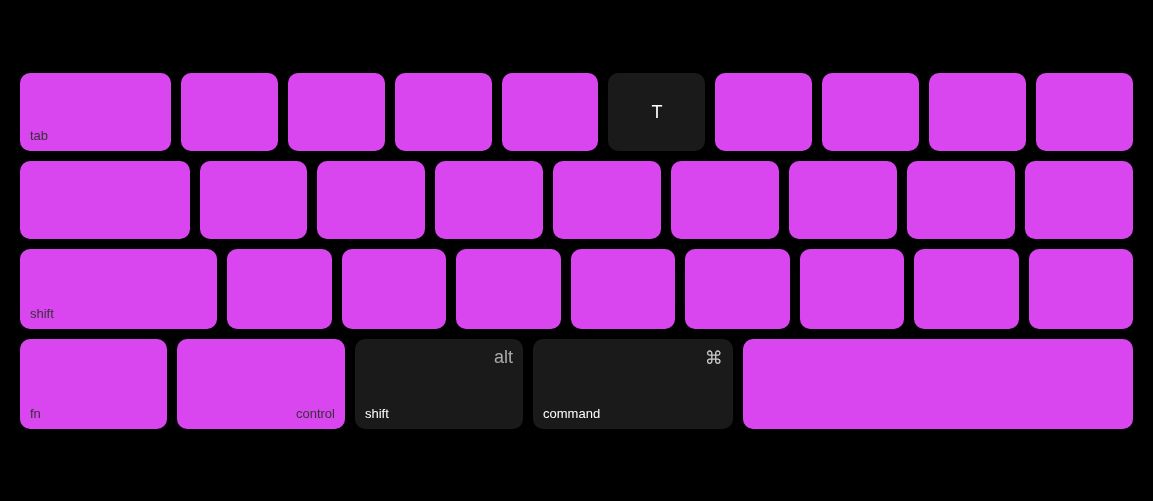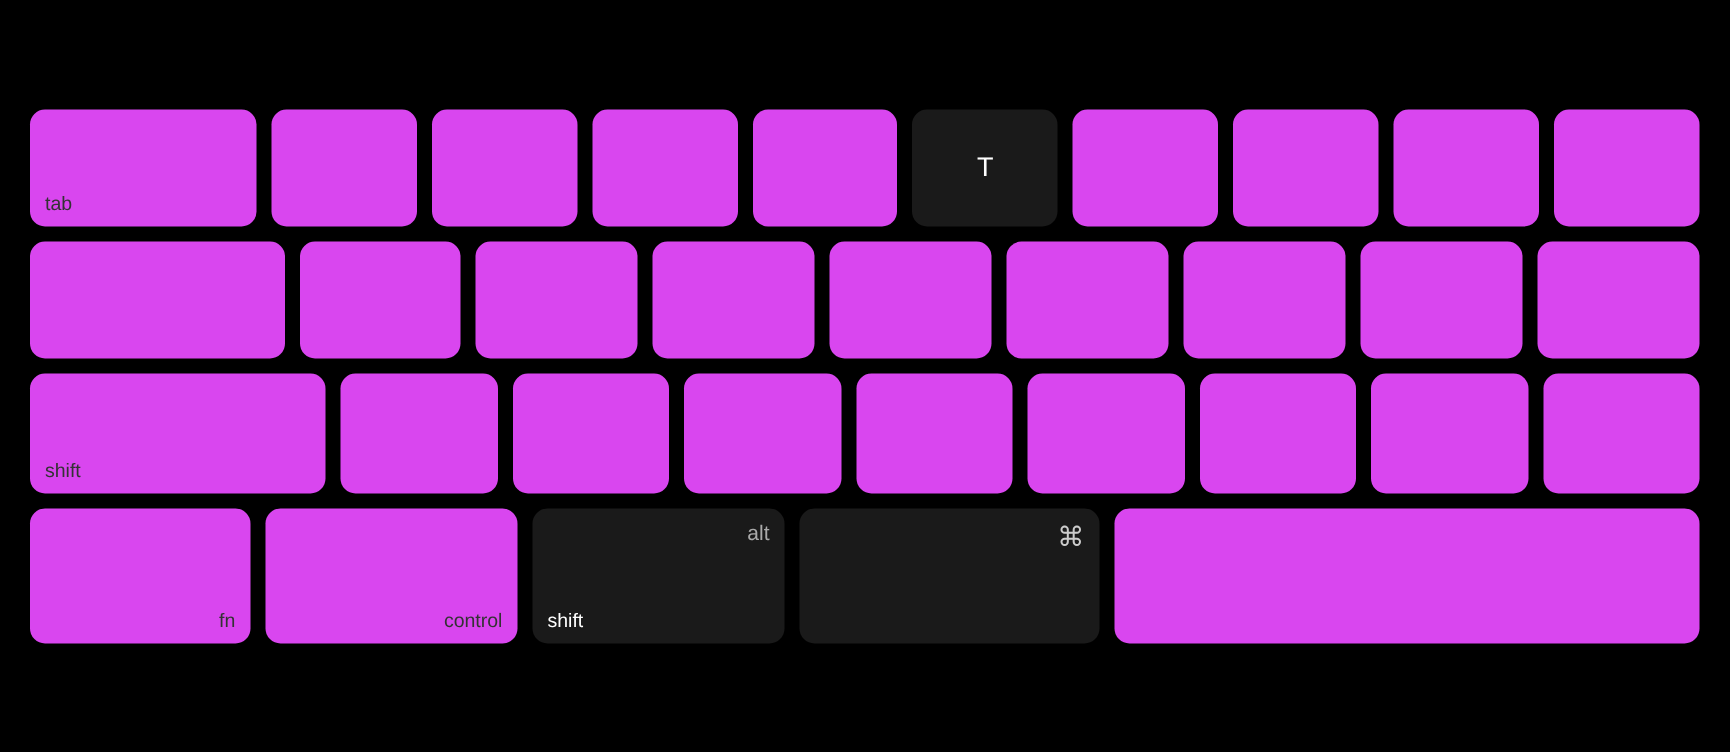--- a/index.html
+++ b/index.html
@@ -51,21 +51,21 @@
 
     .key.dark {
       background: #1a1a1a;
       color: #fff;
     }
 
     .key .top-label {
       position: absolute;
       top: 8px;
       right: 10px;
-      font-size: 14px;
+      font-size: 18px;
       color: #777;
     }
 
     .key.dark .top-label {
       color: #aaa;
     }
 
     .key .cmd-symbol {
       position: absolute;
       top: 8px;
@@ -136,29 +136,30 @@
     <div class="key"></div>
     <div class="key"></div>
     <div class="key"></div>
     <div class="key"></div>
     <div class="key"></div>
     <div class="key"></div>
     <div class="key"></div>
   </div>
 
   <div class="key-row row4">
-    <div class="key key-fn" style="min-height:90px;align-items:flex-end;">
+    <div class="key key-fn" style="min-height:90px;">
       <span>fn</span>
     </div>
     <div class="key key-control" style="min-height:90px;">
       <span>control</span>
     </div>
     <div class="key key-option dark" style="min-height:90px;">
       <span class="top-label">alt</span>
       <span>shift</span>
     </div>
     <div class="key key-command dark" style="min-height:90px;">
       <span class="cmd-symbol">⌘</span>
+      <span>command</span>
     </div>
     <div class="key key-space" style="min-height:90px;"></div>
   </div>
 
 </div>
 
 </body></html>

